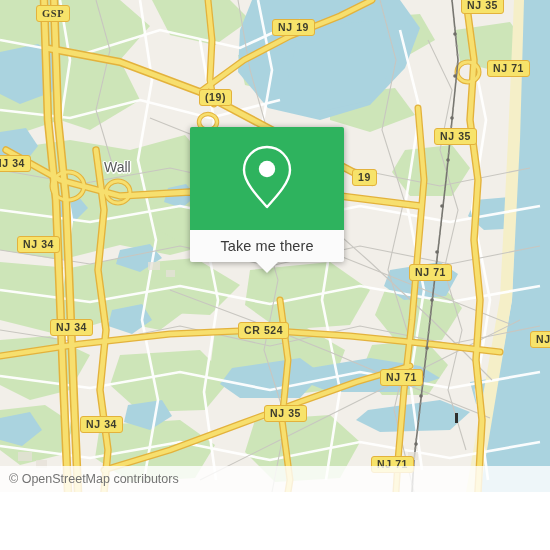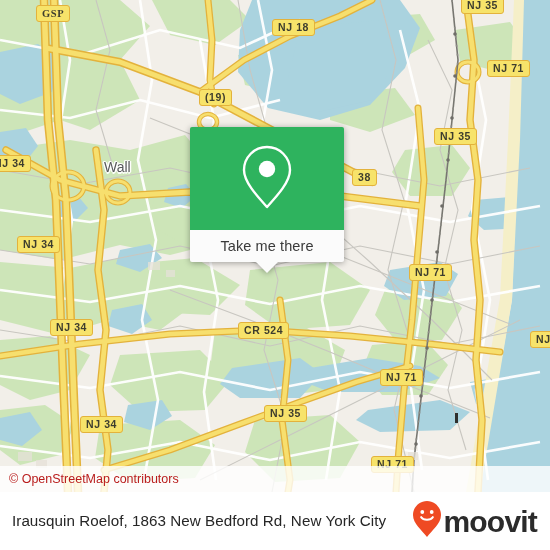--- a/index.html
+++ b/index.html
@@ -66,21 +66,21 @@
     border-top:11px solid #fbfbfb;
   }
 
   
   #attribution-bar{
     position:absolute;left:0;top:466px;width:550px;height:26px;
     background:rgba(255,255,255,.80);
     display:flex;align-items:center;
   }
   #attribution-text{
-    color:#b91c1c;font-size:12.5px;padding-left:9px;
+    color:#737373;font-size:12.5px;padding-left:9px;
   }
 
   
   #footer{
     position:absolute;left:0;top:492px;width:550px;height:58px;
     background:#ffffff;
     display:flex;align-items:center;
   }
   #footer-title{
     flex:1;
@@ -268,27 +268,27 @@
           <rect x="148" y="262" width="12" height="8"></rect>
           <rect x="166" y="270" width="9" height="7"></rect>
           <rect x="408" y="452" width="10" height="8"></rect>
         </g>
       </g>
     </svg>
 
     <div class="place-label" style="left:104px;top:159px;">Wall</div>
 
     <div class="shield" style="left:36px;top:5px;font-family:Liberation Serif, serif;">GSP</div>
-    <div class="shield" style="left:272px;top:19px;">NJ 18</div>
+    <div class="shield" style="left:272px;top:19px;">NJ 19</div>
     <div class="shield" style="left:461px;top:-3px;">NJ 35</div>
     <div class="shield" style="left:487px;top:60px;">NJ 71</div>
     <div class="shield" style="left:199px;top:89px;">(19)</div>
     <div class="shield" style="left:434px;top:128px;">NJ 35</div>
     <div class="shield" style="left:-12px;top:155px;">NJ 34</div>
-    <div class="shield" style="left:352px;top:169px;">38</div>
+    <div class="shield" style="left:352px;top:169px;">19</div>
     <div class="shield" style="left:17px;top:236px;">NJ 34</div>
     <div class="shield" style="left:409px;top:264px;">NJ 71</div>
     <div class="shield" style="left:50px;top:319px;">NJ 34</div>
     <div class="shield" style="left:238px;top:322px;">CR 524</div>
     <div class="shield" style="left:530px;top:331px;">NJ 35</div>
     <div class="shield" style="left:380px;top:369px;">NJ 71</div>
     <div class="shield" style="left:80px;top:416px;">NJ 34</div>
     <div class="shield" style="left:264px;top:405px;">NJ 35</div>
     <div class="shield" style="left:371px;top:456px;">NJ 71</div>
 
@@ -305,28 +305,14 @@
         <span id="popup-label">Take me there</span>
       </div>
       <div id="popup-tail"></div>
     </div>
 
     <div id="attribution-bar">
       <span id="attribution-text">© OpenStreetMap contributors</span>
     </div>
   </div>
 
-  <div id="footer">
-    <div id="footer-title">Irausquin Roelof, 1863 New Bedford Rd, New York City</div>
-    <div id="brand-logo">
-      <span>
-        <svg width="30" height="38" viewBox="0 0 30 38" aria-hidden="true">
-          <path d="M15 1 C7.3 1 1 7.3 1 15 C1 24 10 30 15 37 C20 30 29 24 29 15 C29 7.3 22.7 1 15 1 Z" fill="#ef4a23"></path>
-          <circle cx="10.3" cy="12" r="1.9" fill="#ffffff"></circle>
-          <circle cx="19.7" cy="12" r="1.9" fill="#ffffff"></circle>
-          <path d="M9.2 17.2 C11.3 20.6 18.7 20.6 20.8 17.2" fill="none" stroke="#ffffff" stroke-width="2.1" stroke-linecap="round"></path>
-        </svg>
-      </span>
-      <span id="brand-name">moovit</span>
-    </div>
-  </div>
 
 </div>
 
 </body></html>

